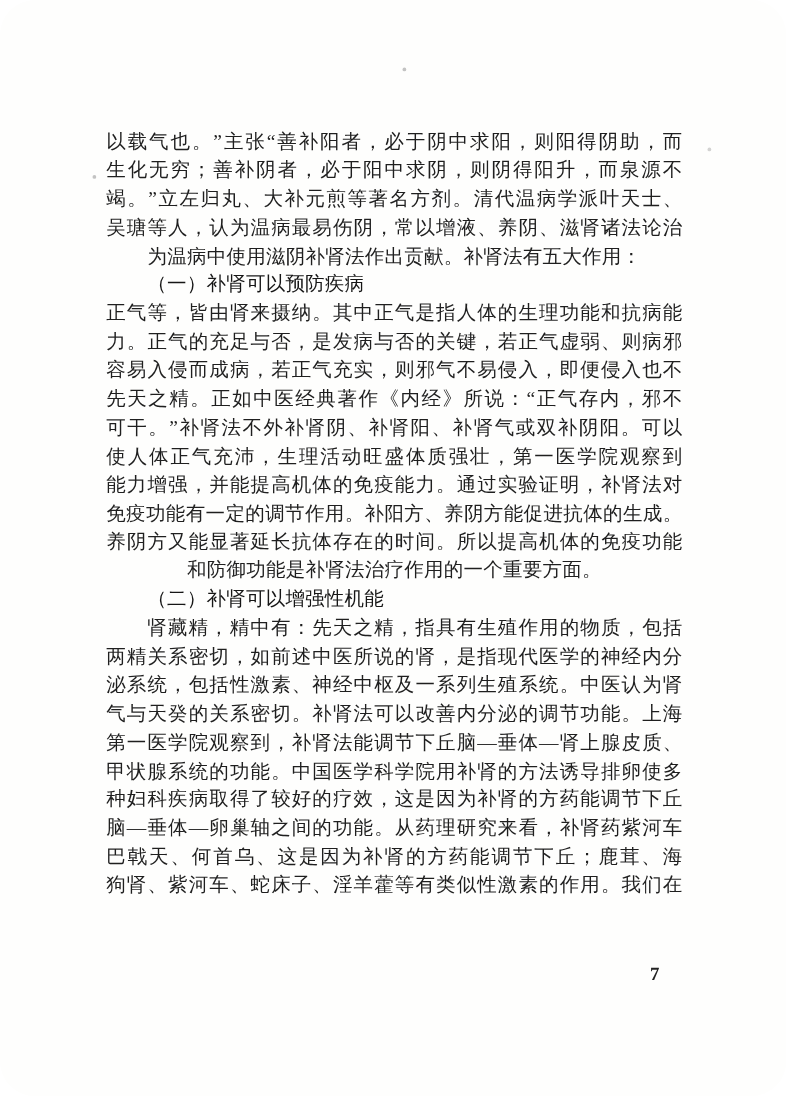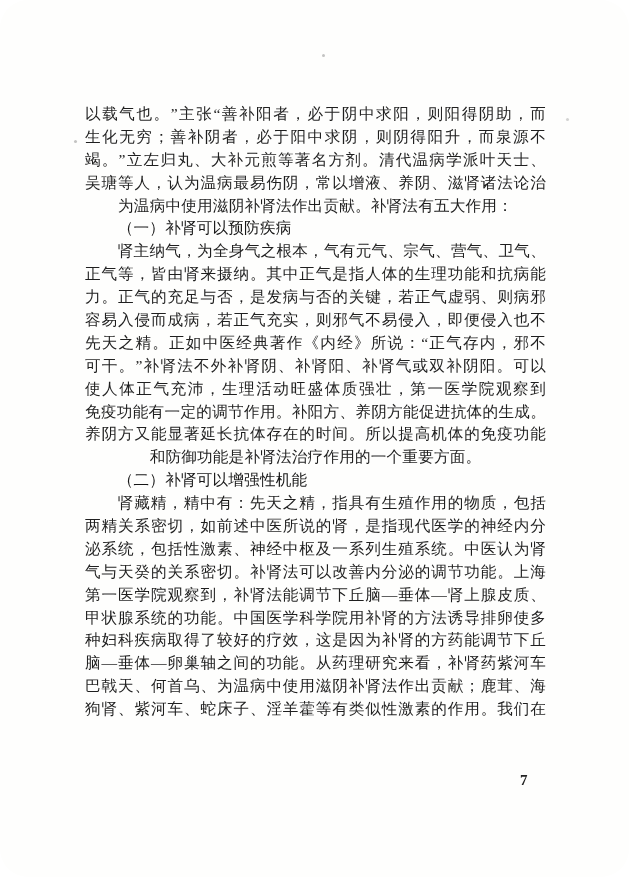--- a/index.html
+++ b/index.html
@@ -50,37 +50,37 @@
   <div class="speck s2"></div>
   <div class="speck s3"></div>
 
   <div class="text-block">
     <div class="line j">以载气也。”主张“善补阳者，必于阴中求阳，则阳得阴助，而</div>
     <div class="line j">生化无穷；善补阴者，必于阳中求阴，则阴得阳升，而泉源不</div>
     <div class="line j">竭。”立左归丸、大补元煎等著名方剂。清代温病学派叶天士、</div>
     <div class="line j">吴瑭等人，认为温病最易伤阴，常以增液、养阴、滋肾诸法论治</div>
     <div class="line p">为温病中使用滋阴补肾法作出贡献。补肾法有五大作用：</div>
     <div class="line h">（一）补肾可以预防疾病</div>
-    <div class="line j i">肾主纳气，为全身气之根本，气有元气、宗气、营气、卫气、</div>
     <div class="line j">正气等，皆由肾来摄纳。其中正气是指人体的生理功能和抗病能</div>
     <div class="line j">力。正气的充足与否，是发病与否的关键，若正气虚弱、则病邪</div>
     <div class="line j">容易入侵而成病，若正气充实，则邪气不易侵入，即便侵入也不</div>
     <div class="line j">先天之精。正如中医经典著作《内经》所说：“正气存内，邪不</div>
     <div class="line j">可干。”补肾法不外补肾阴、补肾阳、补肾气或双补阴阳。可以</div>
     <div class="line j">使人体正气充沛，生理活动旺盛体质强壮，第一医学院观察到</div>
+    <div class="line j">能力增强，并能提高机体的免疫能力。通过实验证明，补肾法对</div>
     <div class="line j">免疫功能有一定的调节作用。补阳方、养阴方能促进抗体的生成。</div>
     <div class="line j">养阴方又能显著延长抗体存在的时间。所以提高机体的免疫功能</div>
     <div class="line p">和防御功能是补肾法治疗作用的一个重要方面。</div>
     <div class="line h">（二）补肾可以增强性机能</div>
     <div class="line j i">肾藏精，精中有：先天之精，指具有生殖作用的物质，包括</div>
     <div class="line j">两精关系密切，如前述中医所说的肾，是指现代医学的神经内分</div>
     <div class="line j">泌系统，包括性激素、神经中枢及一系列生殖系统。中医认为肾</div>
     <div class="line j">气与天癸的关系密切。补肾法可以改善内分泌的调节功能。上海</div>
     <div class="line j">第一医学院观察到，补肾法能调节下丘脑—垂体—肾上腺皮质、</div>
     <div class="line j">甲状腺系统的功能。中国医学科学院用补肾的方法诱导排卵使多</div>
     <div class="line j">种妇科疾病取得了较好的疗效，这是因为补肾的方药能调节下丘</div>
     <div class="line j">脑—垂体—卵巢轴之间的功能。从药理研究来看，补肾药紫河车</div>
-    <div class="line j">巴戟天、何首乌、为温病中使用滋阴补肾法作出贡献；鹿茸、海</div>
+    <div class="line j">巴戟天、何首乌、这是因为补肾的方药能调节下丘；鹿茸、海</div>
     <div class="line j">狗肾、紫河车、蛇床子、淫羊藿等有类似性激素的作用。我们在</div>
   </div>
 
   <div class="page-number">7</div>
 </div>
 
 </body></html>

